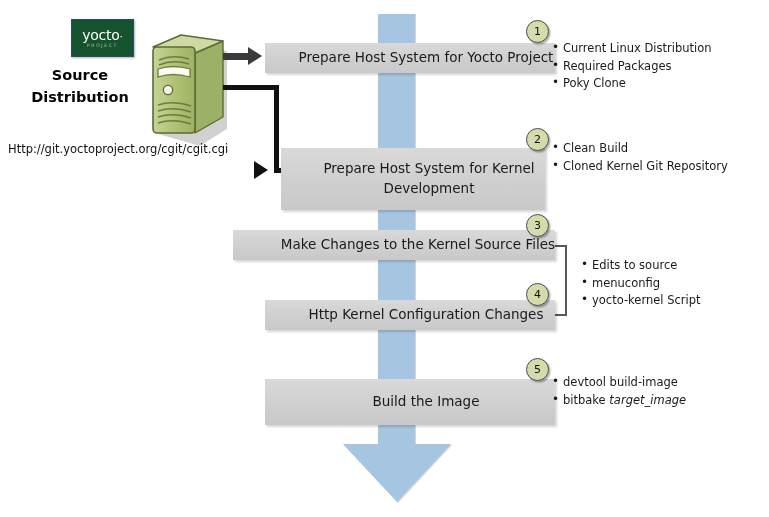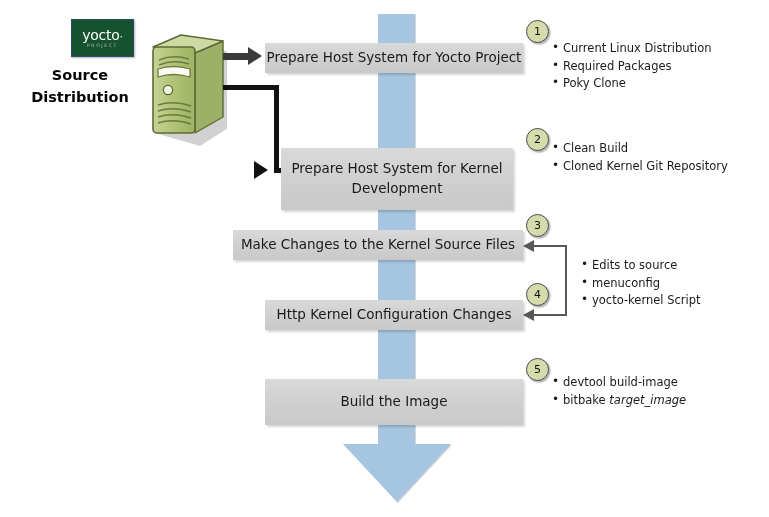--- a/index.html
+++ b/index.html
@@ -46,24 +46,25 @@
     background: #d2d2d2;
     color: #1a1a1a;
     font-size: 13.5px;
     display: flex;
     align-items: center;
     justify-content: center;
     text-align: center;
     line-height: 1.45;
     box-shadow: 2px 2px 2px rgba(0,0,0,0.16);
     background-image: linear-gradient(to bottom, #d9d9d9 0%, #cfcfcf 55%, #c9c9c9 100%);
+    padding-left: 32px;
   }
   #box1 { left: 265px; top: 43px;  width: 258px; height: 30px; }
   #box2 { left: 281px; top: 148px; width: 232px; height: 62px; }
-  #box3 { left: 233px; top: 230px; width: 290px; height: 30px; }
+  #box3 { left: 233px; top: 230px; width: 290px; height: 30px; justify-content: flex-end; }
   #box4 { left: 265px; top: 300px; width: 258px; height: 30px; }
   #box5 { left: 265px; top: 379px; width: 258px; height: 46px; }
 
   
   .step-circle {
     position: absolute;
     width: 21px;
     height: 21px;
     border-radius: 50%;
     background: #d6dbab;
@@ -222,20 +223,21 @@
 
   <div class="yocto-logo">
     <div class="yocto-word"><span>yocto</span><span class="yocto-dot">·</span></div>
     <div class="yocto-sub">PROJECT</div>
   </div>
 
   <div class="src-label">
     <div>Source</div>
     <div>Distribution</div>
   </div>
+  <div class="src-url">Http://git.yoctoproject.org/cgit/cgit.cgi</div>
 
   <div class="server-icon">
     <svg width="92" height="115" viewBox="0 0 92 115" xmlns="http://www.w3.org/2000/svg">
       <defs>
         <linearGradient id="faceGrad" x1="0" y1="0" x2="1" y2="0">
           <stop offset="0%" stop-color="#c6d397"></stop>
           <stop offset="45%" stop-color="#b3c478"></stop>
           <stop offset="100%" stop-color="#9db262"></stop>
         </linearGradient>
         <linearGradient id="sideGrad" x1="0" y1="0" x2="1" y2="0">

